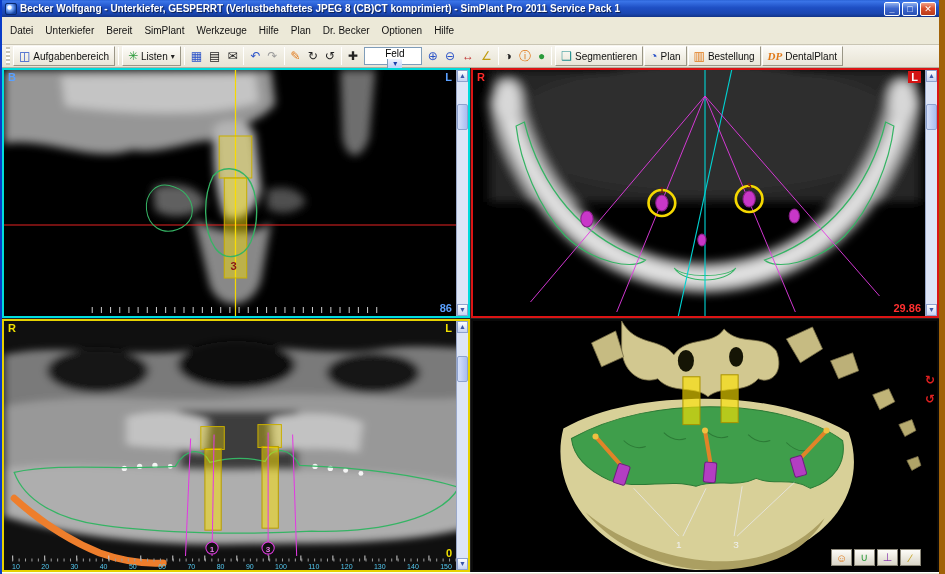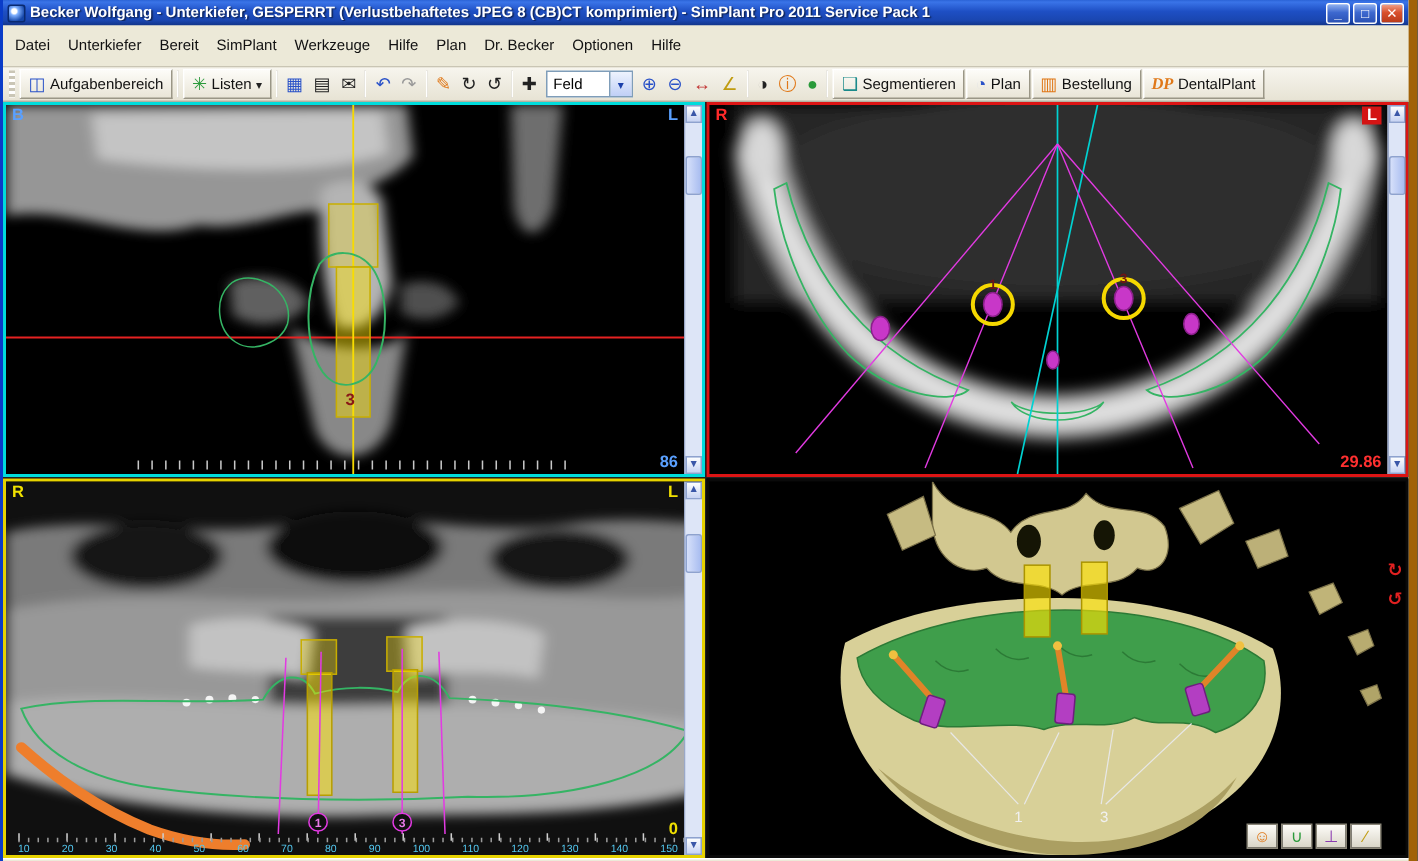--- a/index.html
+++ b/index.html
@@ -25,21 +25,21 @@
   .toolbar{height:23px;display:flex;align-items:center;background:linear-gradient(#f7f5ee,#e7e3d4);border-bottom:1px solid #b4b0a0;padding:0 2px;gap:1px;}
   .tgrip{width:4px;height:18px;margin:0 2px;background:repeating-linear-gradient(180deg,#cac6b6 0 2px,#fff 2px 4px);}
   .tbtn{background:transparent;border:1px solid transparent;font-family:inherit;font-size:10px;color:#111;
     display:inline-flex;align-items:center;gap:3px;height:20px;padding:0 2px;white-space:nowrap;}
   .tbtn.raised{border-color:#fff #9a9686 #9a9686 #fff;background:linear-gradient(#fdfcf8,#e9e5d7);padding:0 5px;}
   .tsep{width:1px;height:18px;background:#b0ac9c;border-right:1px solid #fff;margin:0 2px;}
   .glyph{font-size:12px;line-height:1;}
   .g-blue{color:#2a52c8}.g-red{color:#c03030}.g-green{color:#2a9a3a}.g-orange{color:#e07818}
   .g-yellow{color:#c09c10}.g-dark{color:#222}.g-gray{color:#9a9a9a}.g-teal{color:#1a8a8a}.g-purple{color:#8a3ab0}
   .arrow{font-size:8px;color:#222;}
-  .feld-combo{display:flex;align-items:center;justify-content:space-between;width:58px;height:18px;background:#fff;border:1px solid #7f9db9;font-size:10px;padding-left:4px;margin:0 2px;}
+  .feld-combo{display:flex;align-items:center;justify-content:space-between;width:58px;height:18px;background:#fff;border:1px solid #7f9db9;font-size:10px;padding-left:4px;margin:0 2px;flex-direction:column;}
   .combo-arrow{width:15px;height:16px;display:flex;align-items:center;justify-content:center;font-size:8px;color:#1a3faa;
     background:linear-gradient(#eef3fe,#c0cff6);border-left:1px solid #7f9db9;}
   .dp{color:#e07818;font-weight:bold;font-style:italic;font-size:11px;font-family:Liberation Serif, serif;}
 
   
   .workspace{height:504px;display:grid;grid-template-columns:468px 1fr;grid-template-rows:250px 1fr;gap:1px;background:#222;}
   .viewport{position:relative;background:#000;overflow:hidden;}
   .vp-cross{border:2px solid #00dcdc;}
   .vp-axial{border:2px solid #dc1414;}
   .vp-pano{border:2px solid #e6d200;}

